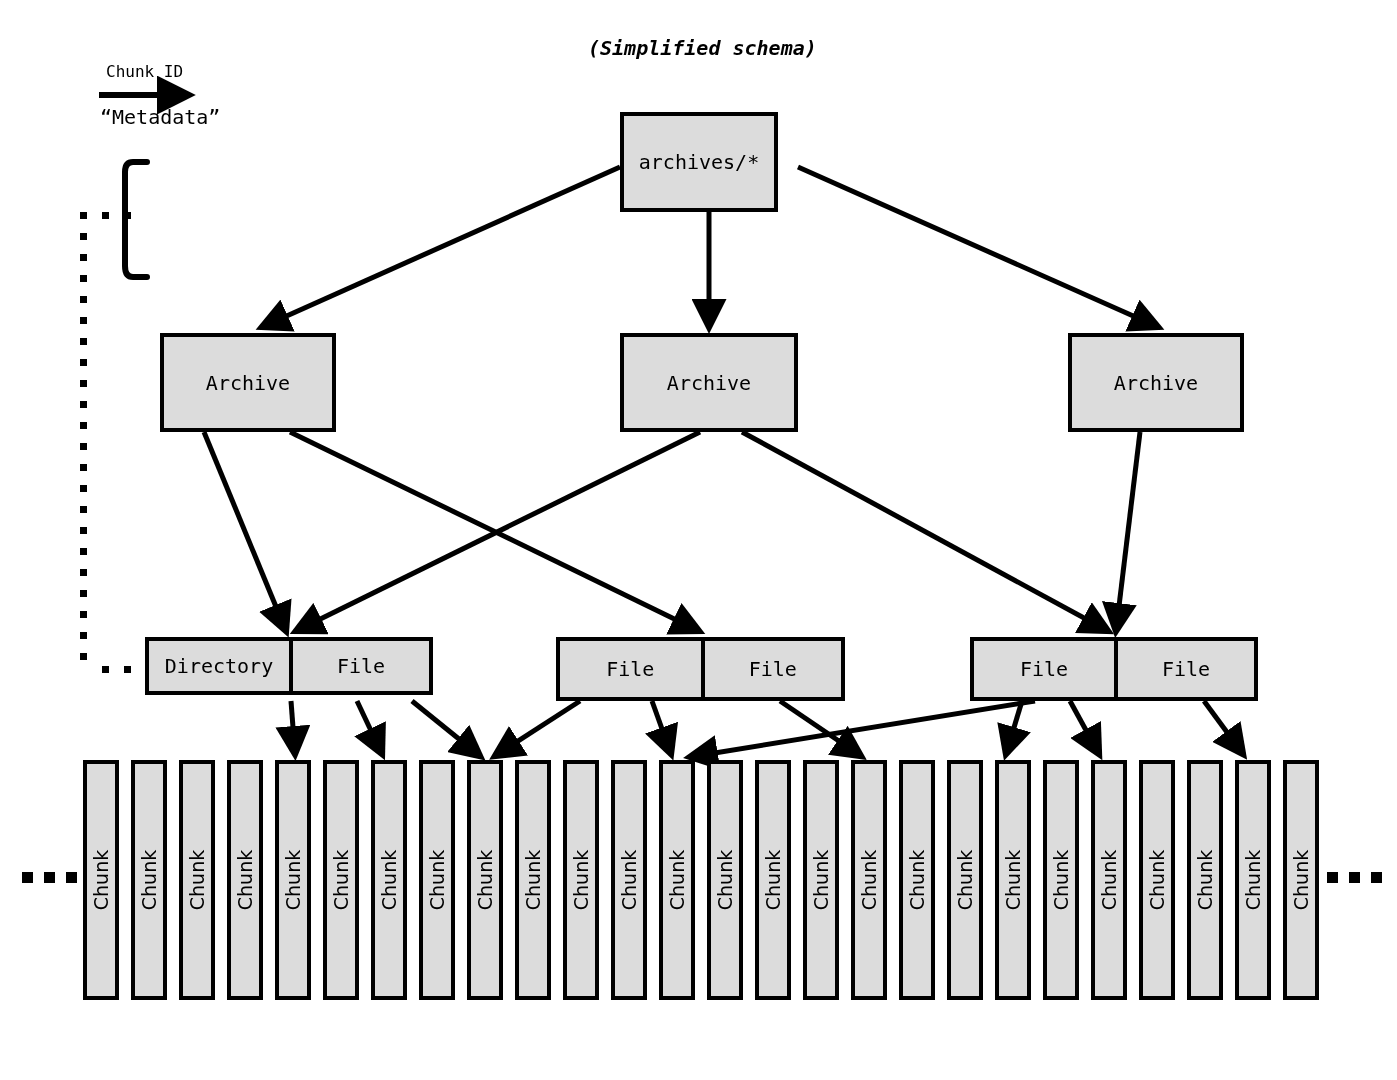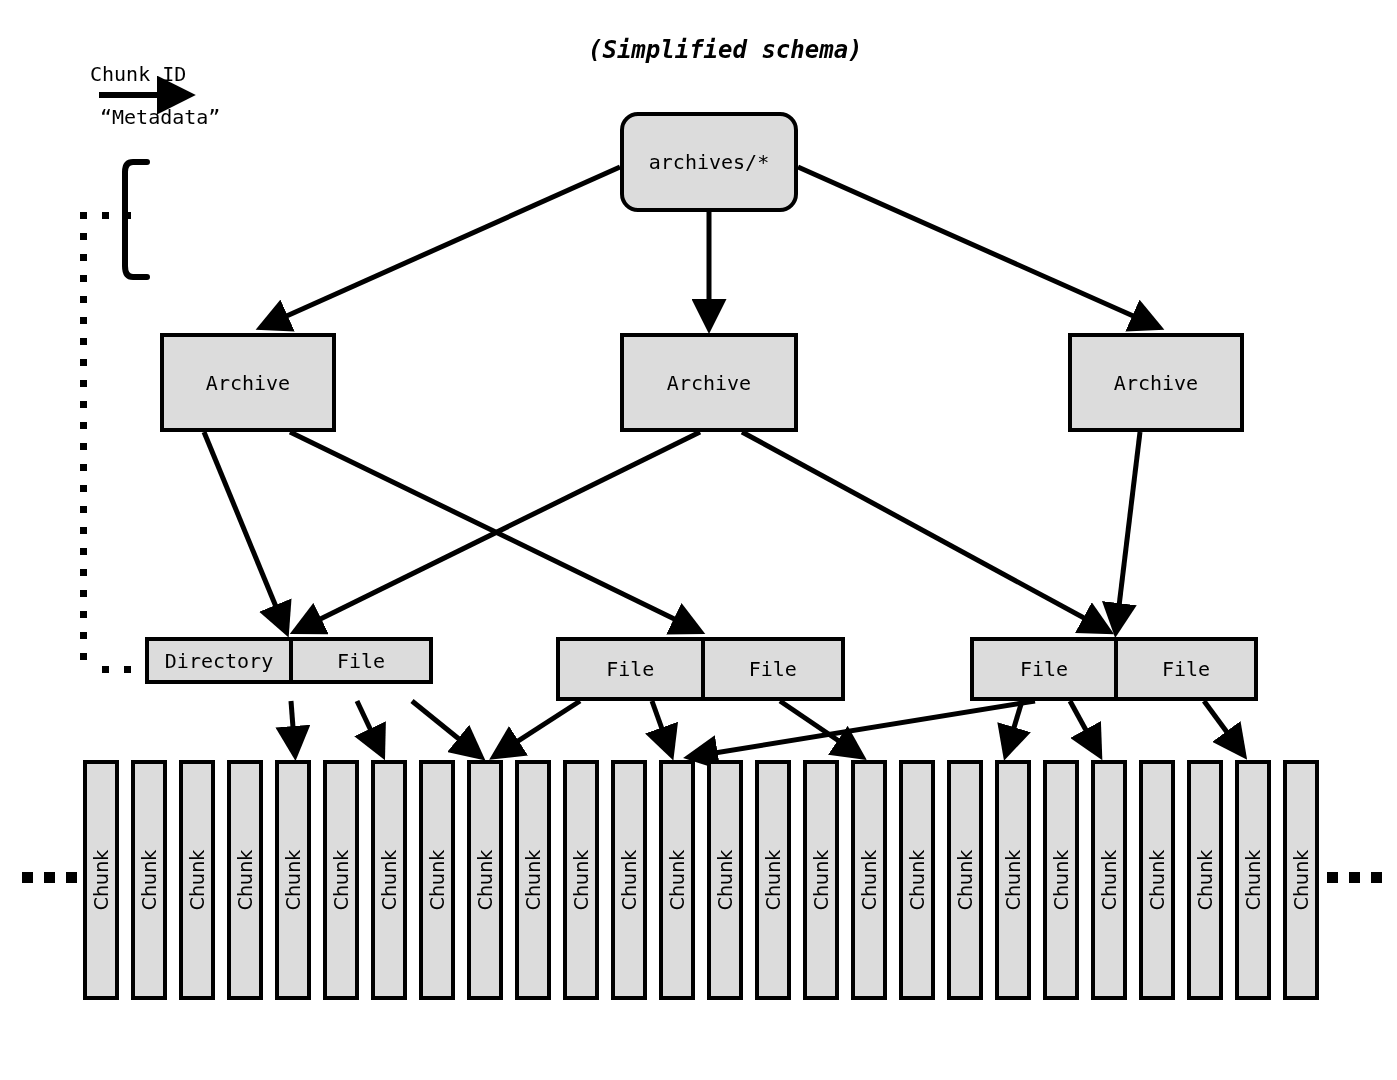--- a/index.html
+++ b/index.html
@@ -80,28 +80,28 @@
   }
   .caption {
     position: absolute;
     font-family: "DejaVu Sans Mono", "Liberation Mono", monospace;
     color: #000000;
     white-space: pre;
   }
   #title {
     left: 588px;
     top: 36px;
-    font-size: 24px;
+    font-size: 20px;
     font-style: italic;
     font-weight: bold;
   }
   #legend-top {
-    left: 90px;
+    left: 106px;
     top: 62px;
-    font-size: 20px;
+    font-size: 16px;
   }
   #legend-bottom {
     left: 100px;
     top: 105px;
     font-size: 20px;
   }
   #note {
     left: 142px;
     top: 172px;
     font-size: 18px;
@@ -205,37 +205,37 @@
 
   <div id="dotted-scope"></div>
 
   <div class="caption" id="title">(Simplified schema)</div>
 
   <div class="caption" id="legend-top">Chunk ID</div>
 
   <div class="caption" id="legend-bottom">“Metadata”</div>
 
 
-  <div class="node" id="root-node" style="left: 620px; top: 112px; width: 178px; height: 100px; border-radius: 18px;">
+  <div class="node" id="root-node" style="left: 620px; top: 112px; width: 158px; height: 100px;">
     <span>archives/*</span>
   </div>
 
   <div id="archive-layer">
       <div class="node" style="left: 160px; top: 333px; width: 176px; height: 99px;">
         <span>Archive</span>
       </div>
       <div class="node" style="left: 620px; top: 333px; width: 178px; height: 99px;">
         <span>Archive</span>
       </div>
       <div class="node" style="left: 1068px; top: 333px; width: 176px; height: 99px;">
         <span>Archive</span>
       </div>
     </div>
   <div id="group-layer">
-      <div class="pairbox" style="left: 145px; top: 637px; width: 288px; height: 47px;">
+      <div class="pairbox" style="left: 145px; top: 637px; width: 288px; height: 58px;">
         <div class="cell">
           <span>Directory</span>
         </div>
         <div class="cell">
           <span>File</span>
         </div>
       </div>
       <div class="pairbox" style="left: 556px; top: 637px; width: 289px; height: 64px;">
         <div class="cell">
           <span>File</span>

